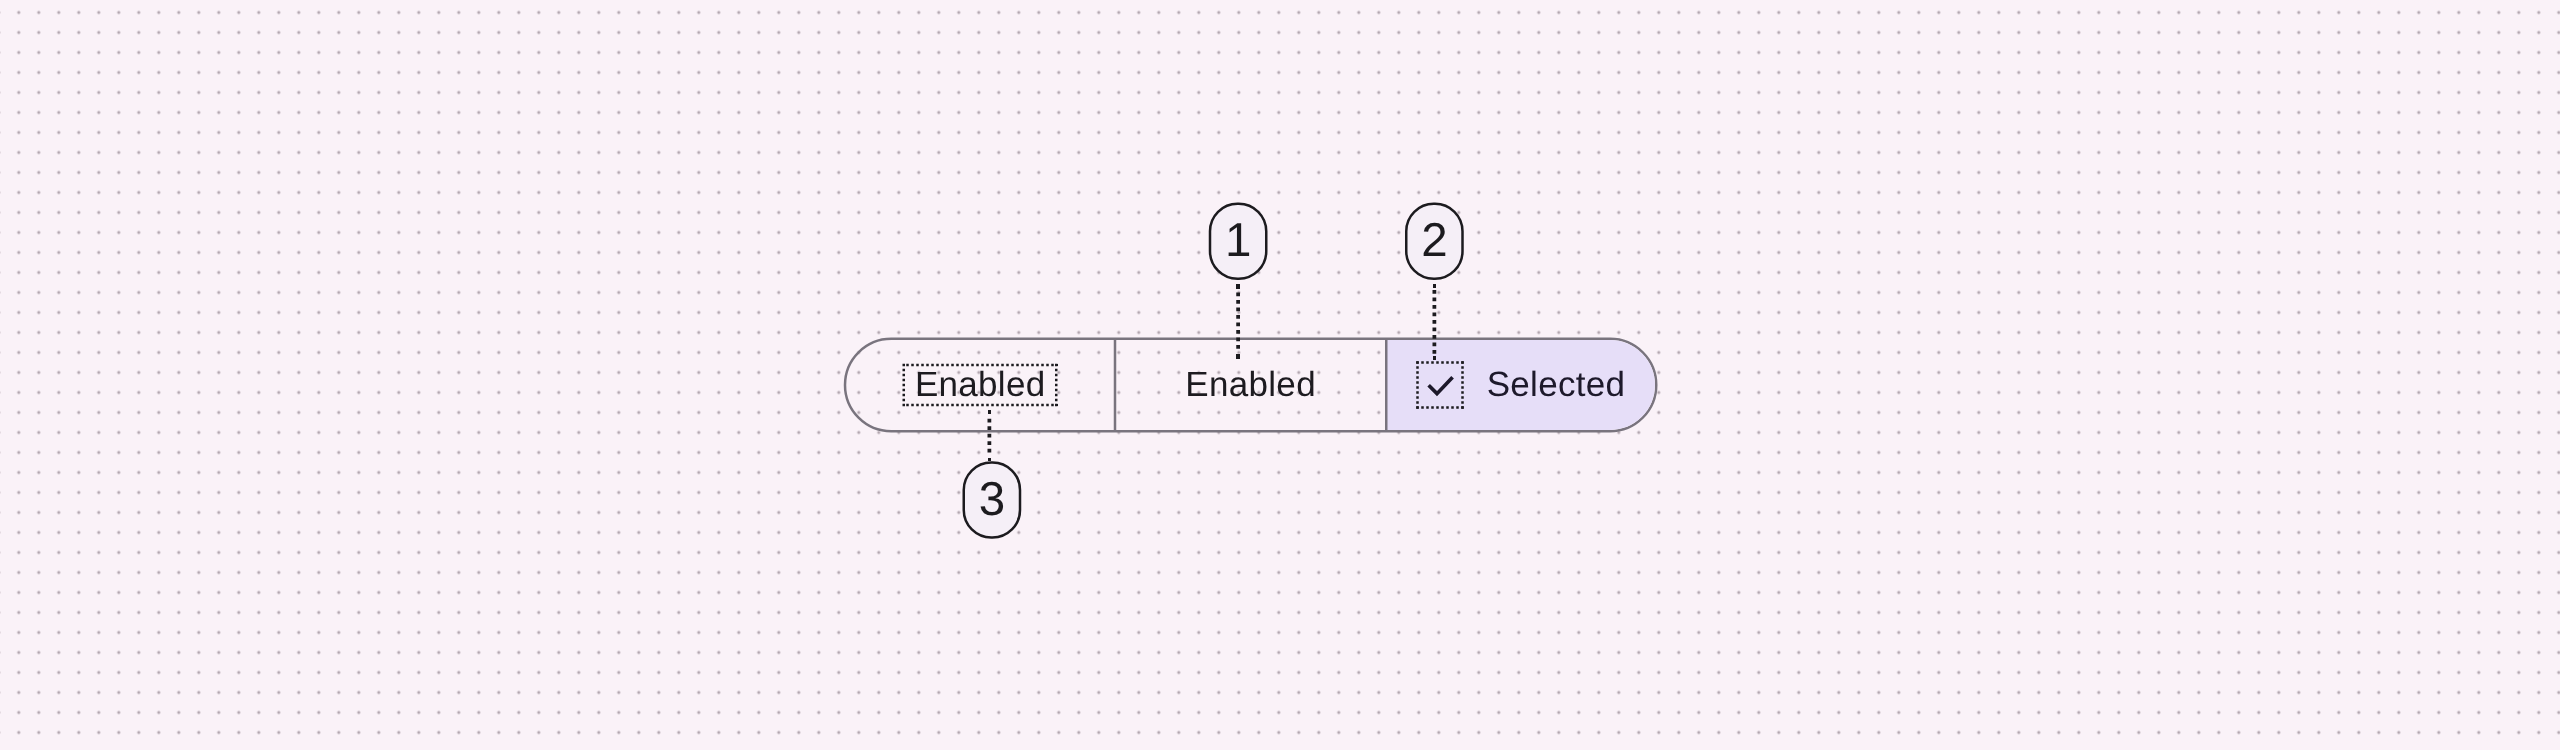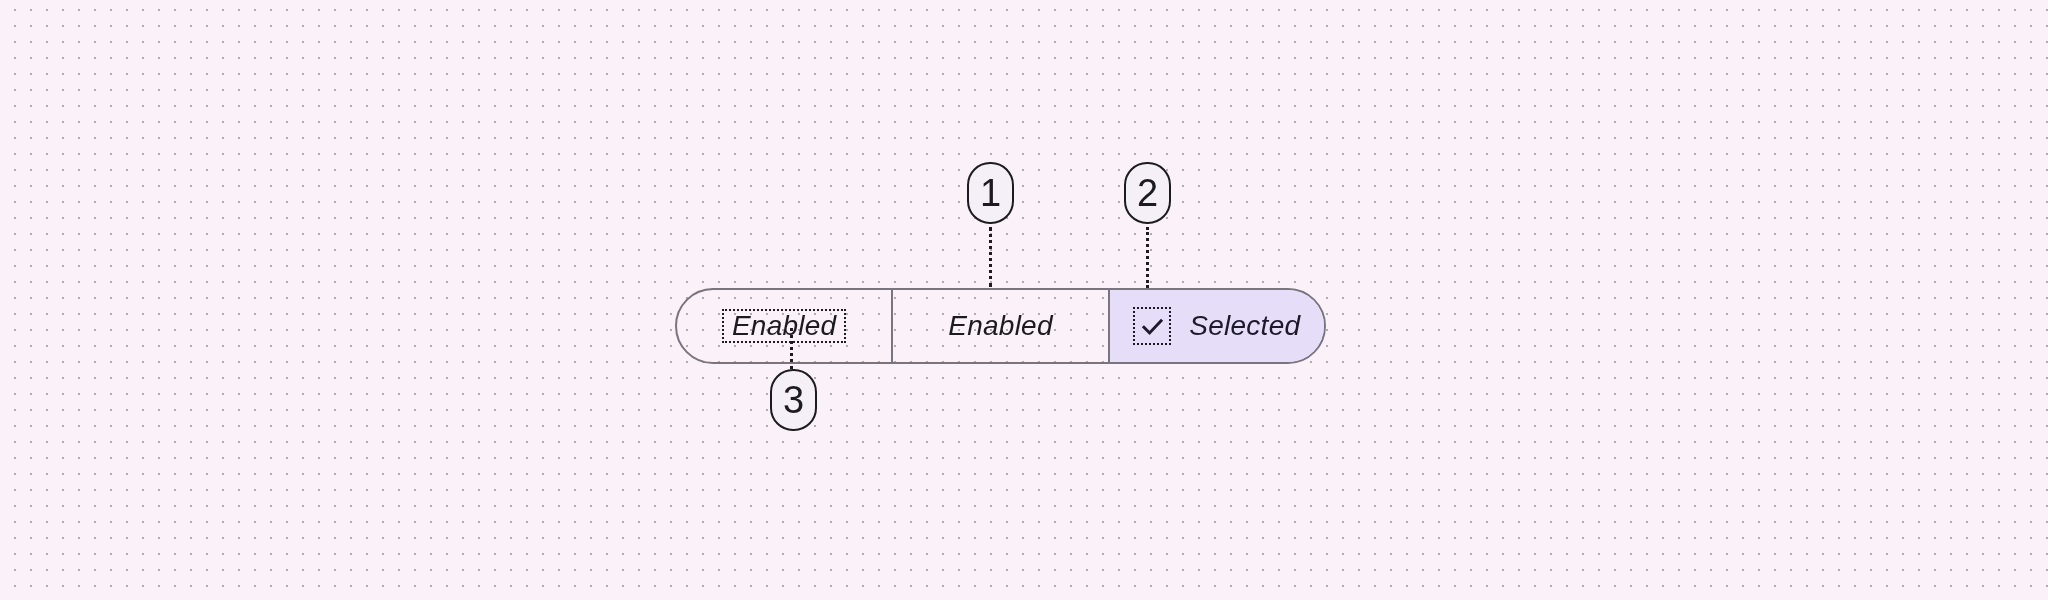--- a/index.html
+++ b/index.html
@@ -19,30 +19,29 @@
     background-color: var(--page_bg, #FAF2F8);
     background-image: radial-gradient(circle, var(--grid_dot, #B3A7B0) 1.15px, transparent 1.35px);
     background-size: 16px 16px;
     background-position: 7px 2px;
   }
 
   
   .segmented-button {
     position: absolute;
     left: 675px;
-    top: 288px;
+    top: 270px;
     width: 651px;
     height: 76px;
     box-sizing: border-box;
     border: 2.5px solid var(--outline, #79747E);
     border-radius: 38px;
     overflow: hidden;
     display: flex;
     background: transparent;
-    font-style: italic;
   }
   .segment {
     flex: 1 1 0;
     display: flex;
     align-items: center;
     justify-content: center;
     box-sizing: border-box;
     background: transparent;
     cursor: pointer;
   }

